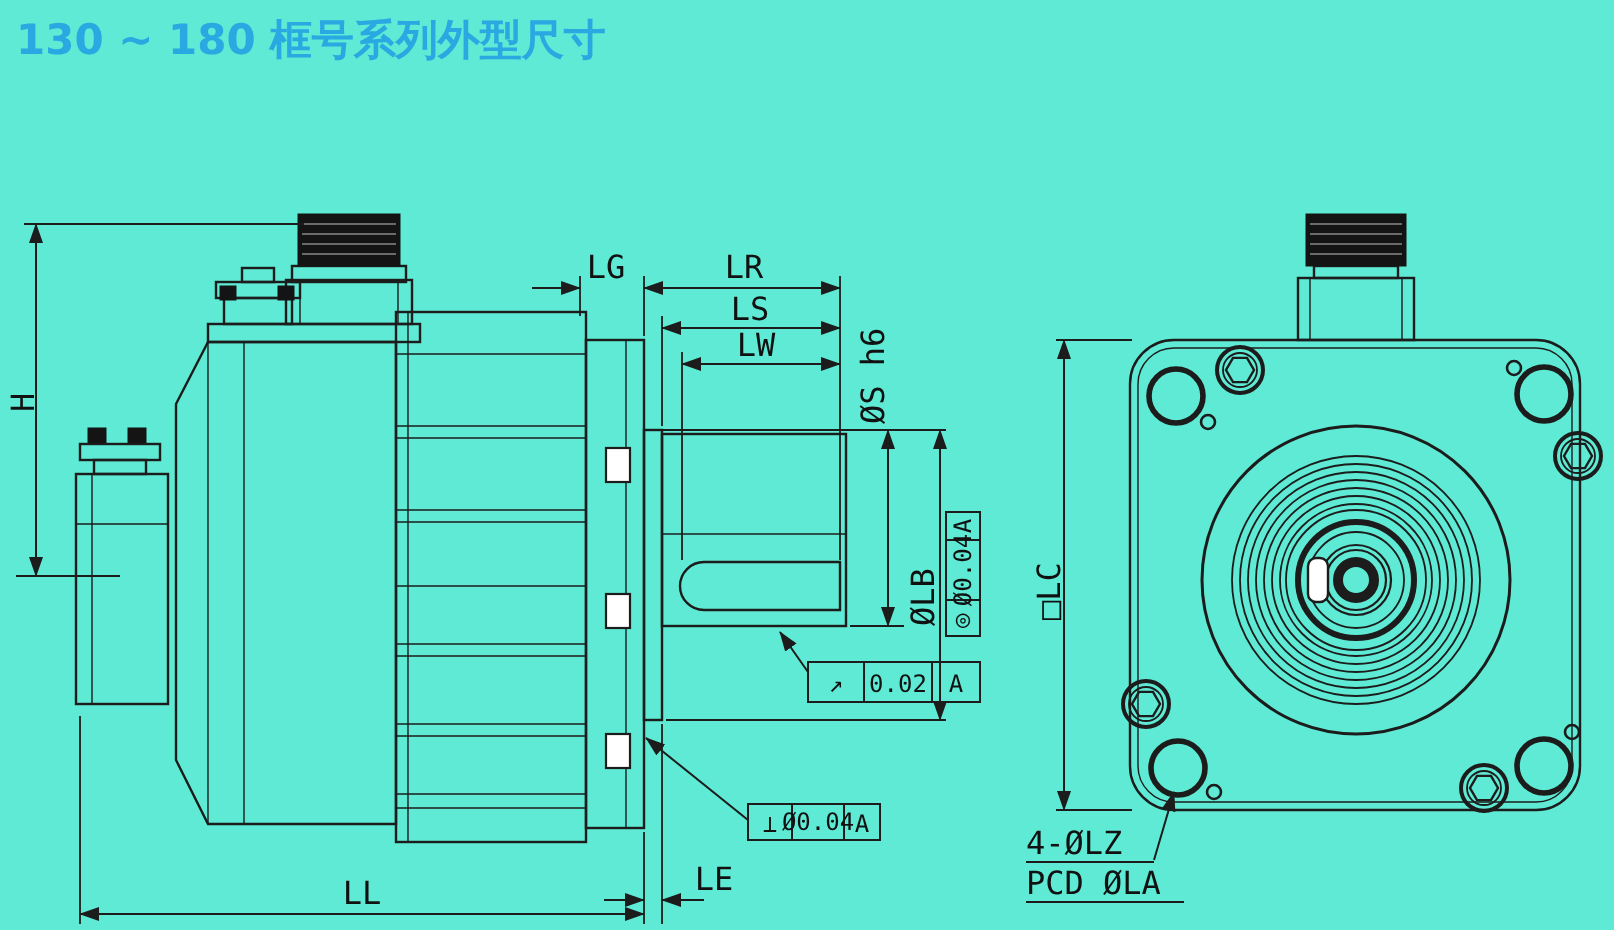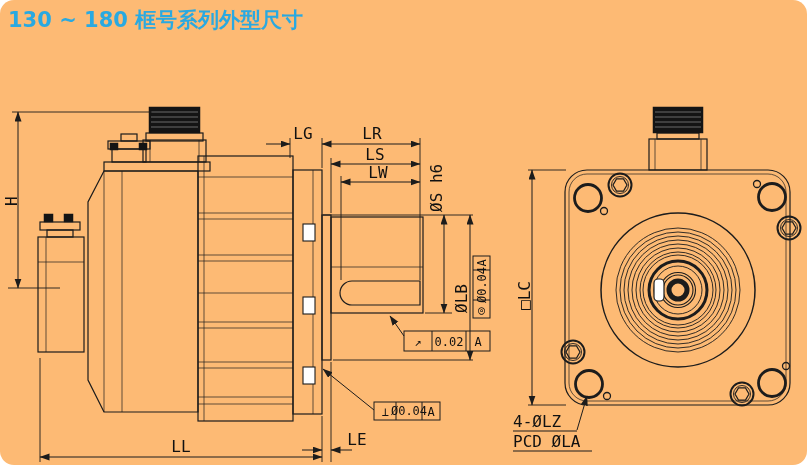--- a/index.html
+++ b/index.html
@@ -1,17 +1,17 @@
 <!DOCTYPE html>
 <html><head>
 <meta charset="utf-8">
 <style>
   html,body{margin:0;padding:0;background:#ffffff;}
   body{width:807px;height:465px;overflow:hidden;font-family:"DejaVu Sans",sans-serif;}
-  #stage{position:relative;width:807px;height:465px;background:#fdba74;border-radius:14px;}
+  #stage{position:relative;width:807px;height:465px;background:#5eead4;}
   svg{position:absolute;left:0;top:0;}
   .ln{stroke:#1c1c1c;stroke-width:1.2;fill:none;stroke-linecap:square;}
   .thin{stroke:#1c1c1c;stroke-width:0.7;fill:none;}
   .dimln{stroke:#1c1c1c;stroke-width:1;fill:none;}
   .ext{stroke:#1c1c1c;stroke-width:0.9;fill:none;}
   .dimtxt{font-family:"DejaVu Sans Mono","Liberation Mono",monospace;font-size:16px;fill:#111;}
   .dimtxt-s{font-family:"DejaVu Sans Mono","Liberation Mono",monospace;font-size:12px;fill:#111;}
   .fcf{stroke:#1c1c1c;stroke-width:1;fill:none;}
   .blackfill{fill:#141414;stroke:#141414;stroke-width:0.5;}
   .whitebox{fill:#ffffff;stroke:#1c1c1c;stroke-width:1.1;}

